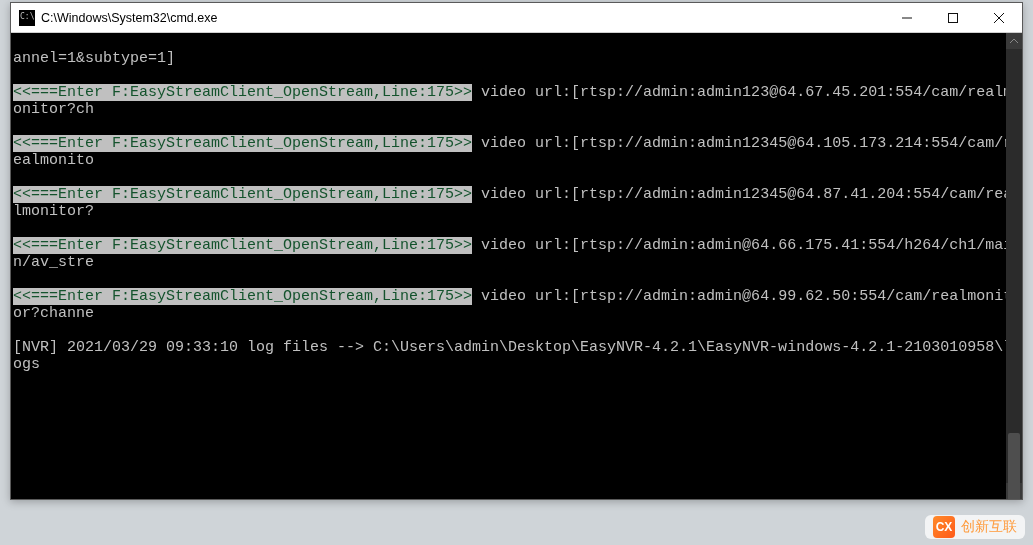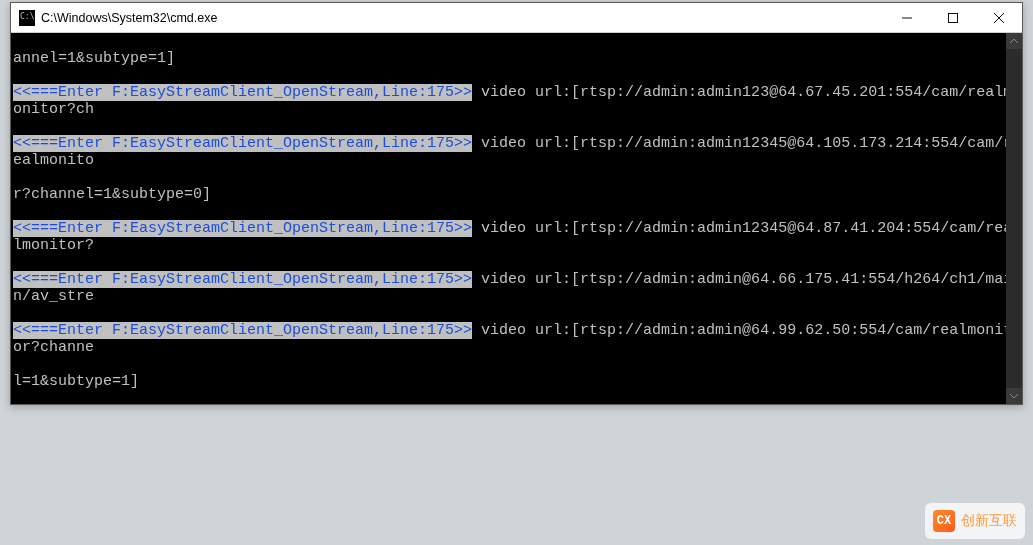--- a/index.html
+++ b/index.html
@@ -9,21 +9,21 @@
     width: 1033px;
     height: 545px;
     overflow: hidden;
     position: relative;
   }
   .window {
     position: absolute;
     left: 10px;
     top: 2px;
     width: 1013px;
-    height: 403px;
+    height: 498px;
     background: #fff;
     border: 1px solid #5a5a5a;
     display: flex;
     flex-direction: column;
     box-shadow: 0 2px 8px rgba(0,0,0,.25);
   }
   .titlebar {
     height: 30px;
     background: #fff;
     display: flex;
@@ -65,21 +65,21 @@
     font-family: "NSimSun","SimSun","Consolas","Courier New",monospace;
     font-size: 15px;
     line-height: 17px;
     padding: 0 2px;
     overflow: hidden;
     white-space: pre-wrap;
     word-break: break-all;
     position:relative;
   }
   .terminal .line { display:block; }
-  .hl { background:#c0c0c0; color:#1d4ed8; }
+  .hl { background:#c0c0c0; color:#14532d; }
   .scrollbar {
     position:absolute;
     right:0; top:0;
     width:16px; height:100%;
     background:#2b2b2b;
   }
   .scroll-btn{
     width:16px; height:16px;
     background:#3a3a3a;
     display:flex;align-items:center;justify-content:center;
@@ -91,23 +91,23 @@
     background:#4e4e4e;
     border-radius:2px;
   }
   .watermark{
     position:absolute;
     right:8px; bottom:6px;
     display:flex; align-items:center;
     gap:6px;
     font-size:14px;
     color:#ff9a3a;
-    font-family:Liberation Mono, monospace;
+    font-family:Liberation Sans, sans-serif;
     background:rgba(255,255,255,0.75);
-    padding:7px 8px;
+    padding:1px 8px;
     border-radius:6px;
   }
   .watermark .logo{
     width:22px;height:22px;border-radius:4px;
     background:linear-gradient(135deg,#ff8a2a,#ff5a1a);
     color:#fff;display:flex;align-items:center;justify-content:center;
     font-weight:bold;font-size:12px;
   }
 </style>
 </head>
@@ -133,25 +133,23 @@
           <line x1="0" y1="0" x2="10" y2="10" stroke-width="1"></line>
           <line x1="10" y1="0" x2="0" y2="10" stroke-width="1"></line>
         </svg>
     </div>
   </div>
 
   <div class="terminal">
 <span class="line">annel=1&amp;subtype=1]</span>
 <span class="line"><span class="hl">&lt;&lt;===Enter F:EasyStreamClient_OpenStream,Line:175&gt;&gt;</span><span> video url:[rtsp://admin:admin123@64.67.45.201:554/cam/realmonitor?ch</span></span>
 <span class="line"><span class="hl">&lt;&lt;===Enter F:EasyStreamClient_OpenStream,Line:175&gt;&gt;</span><span> video url:[rtsp://admin:admin12345@64.105.173.214:554/cam/realmonito</span></span>
-<span class="line">r?channel=1&amp;subtype=0]</span>
 <span class="line"><span class="hl">&lt;&lt;===Enter F:EasyStreamClient_OpenStream,Line:175&gt;&gt;</span><span> video url:[rtsp://admin:admin12345@64.87.41.204:554/cam/realmonitor?</span></span>
 <span class="line"><span class="hl">&lt;&lt;===Enter F:EasyStreamClient_OpenStream,Line:175&gt;&gt;</span><span> video url:[rtsp://admin:admin@64.66.175.41:554/h264/ch1/main/av_stre</span></span>
 <span class="line"><span class="hl">&lt;&lt;===Enter F:EasyStreamClient_OpenStream,Line:175&gt;&gt;</span><span> video url:[rtsp://admin:admin@64.99.62.50:554/cam/realmonitor?channe</span></span>
-<span class="line">l=1&amp;subtype=1]</span>
 <span class="line">[NVR] 2021/03/29 09:33:10 log files --&gt; C:\Users\admin\Desktop\EasyNVR-4.2.1\EasyNVR-windows-4.2.1-2103010958\logs</span>
 
 
 
 
 
 
 
 
 

